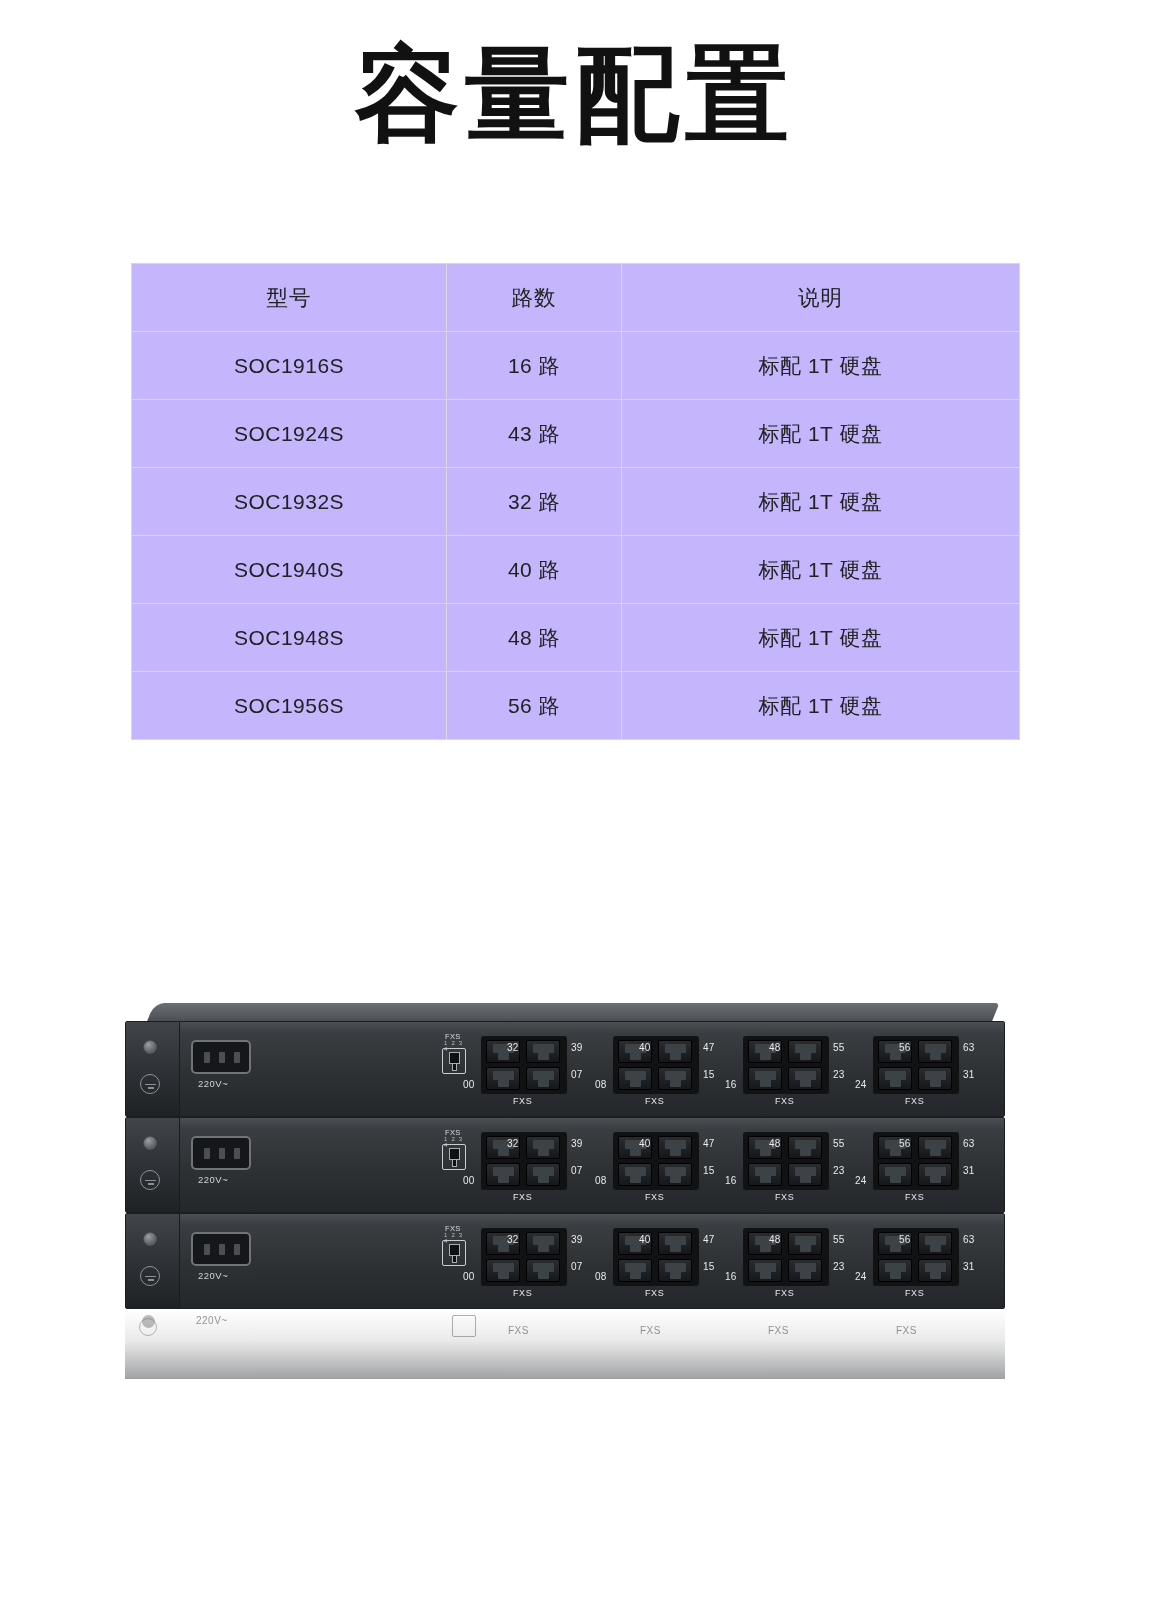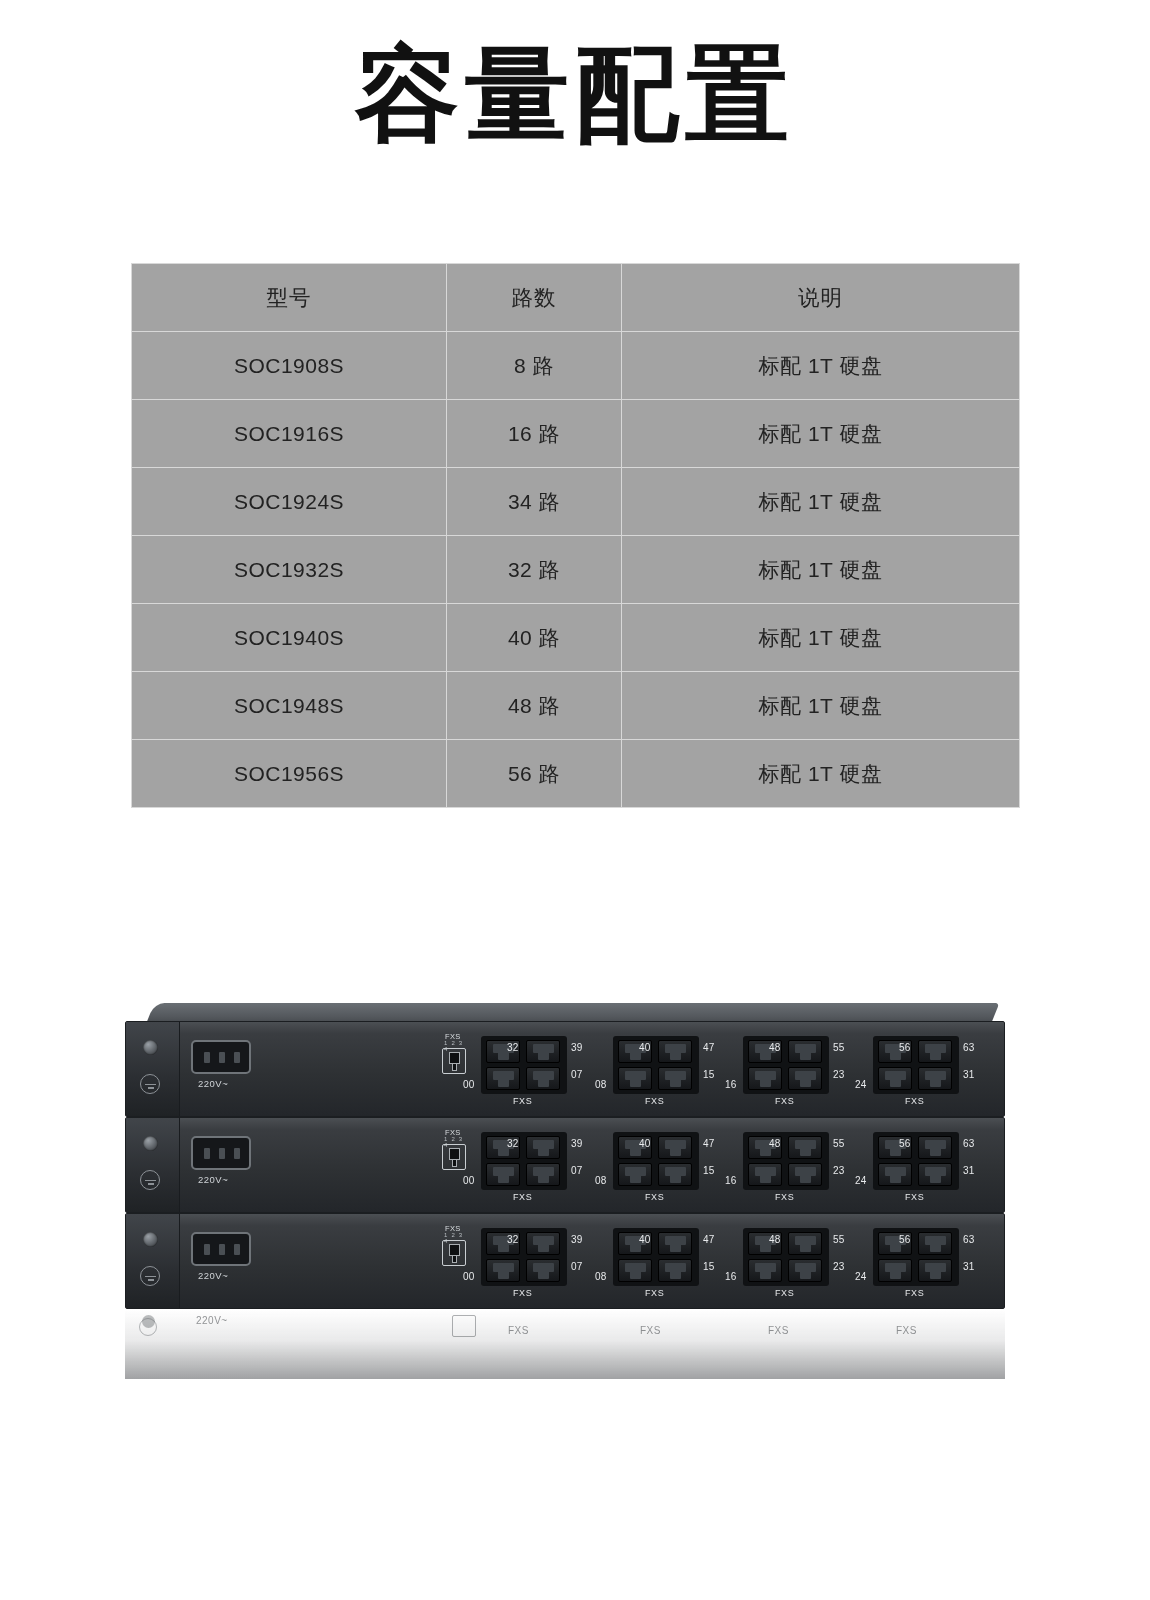--- a/index.html
+++ b/index.html
@@ -46,21 +46,21 @@
   table.spec col.c3 { width: 398px; }
 
   table.spec th, table.spec td {
     border: 1px solid #d8d8d8;
     height: 67px;
     text-align: center;
     vertical-align: middle;
     font-size: 21px;
     font-weight: 400;
     color: #222222;
-    background: #a3a3a3;
+    background: #c4b5fd;
     padding: 0 6px;
   }
   table.spec thead th {
     font-size: 21.5px;
     letter-spacing: 1px;
   }
   table.spec tbody td {
     letter-spacing: 0.5px;
   }
   .cn { letter-spacing: 1.5px; }
@@ -357,32 +357,27 @@
     </colgroup>
     <thead>
       <tr>
         <th class="cn">型号</th>
         <th class="cn">路数</th>
         <th class="cn">说明</th>
       </tr>
     </thead>
     <tbody>
       <tr>
-        <td>SOC1908S</td>
-        <td>8 路</td>
-        <td class="cn">标配 1T  硬盘</td>
-      </tr>
-      <tr>
         <td>SOC1916S</td>
         <td>16 路</td>
         <td class="cn">标配 1T  硬盘</td>
       </tr>
       <tr>
         <td>SOC1924S</td>
-        <td>34 路</td>
+        <td>43 路</td>
         <td class="cn">标配 1T  硬盘</td>
       </tr>
       <tr>
         <td>SOC1932S</td>
         <td>32 路</td>
         <td class="cn">标配 1T  硬盘</td>
       </tr>
       <tr>
         <td>SOC1940S</td>
         <td>40 路</td>

